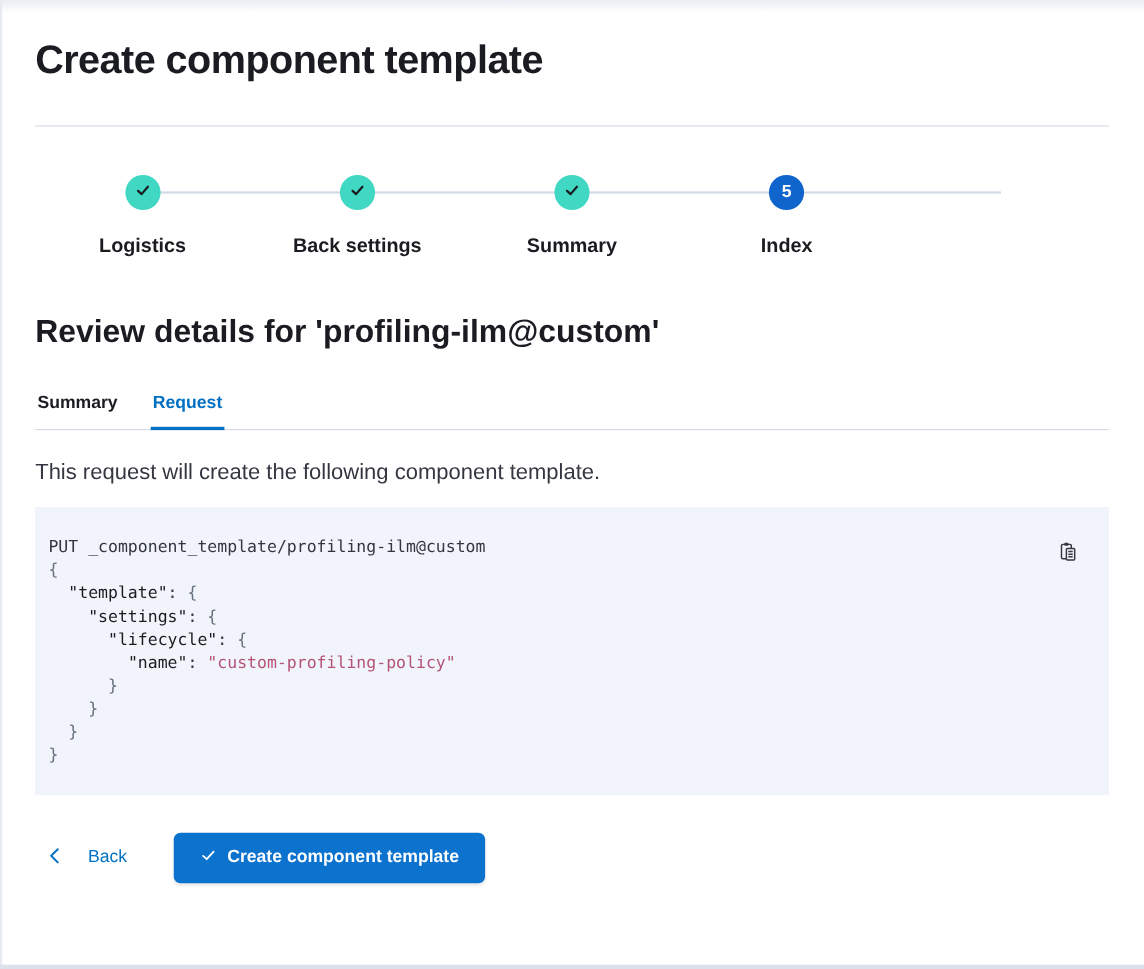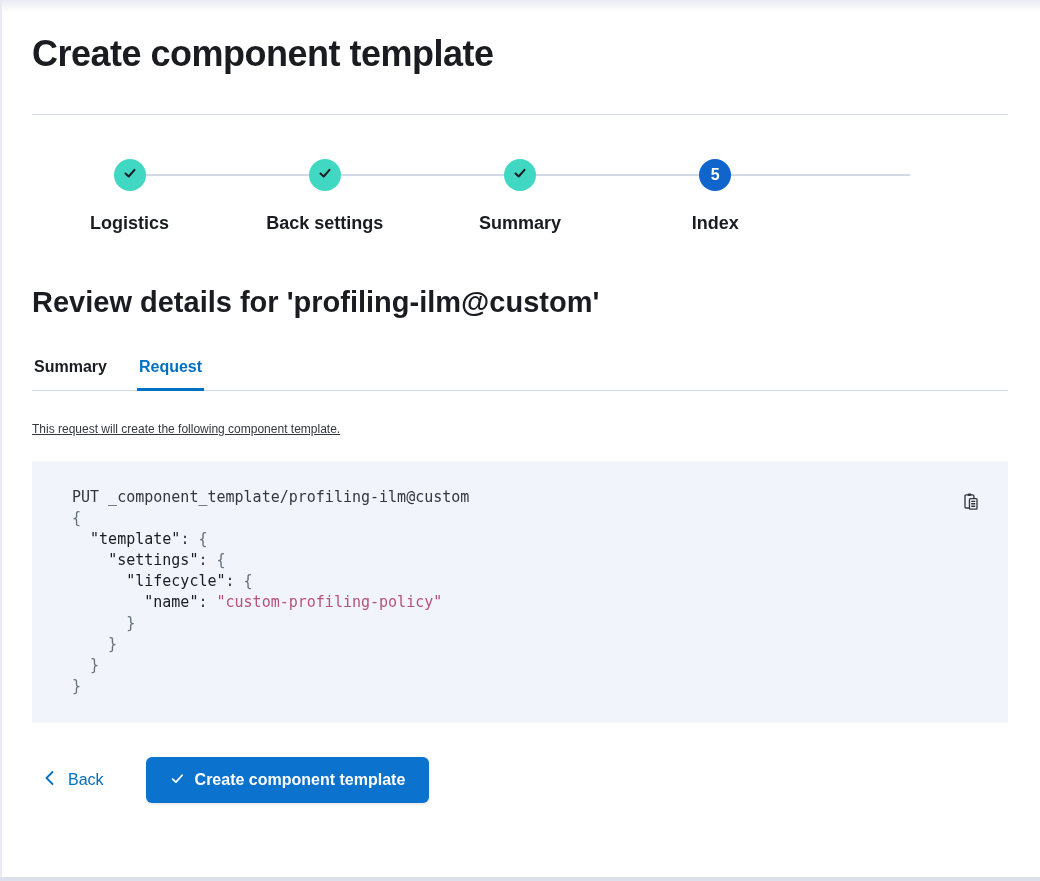--- a/index.html
+++ b/index.html
@@ -30,37 +30,37 @@
   .step-label{margin-top:22px;font-size:18px;font-weight:700;color:var(--c-heading);}
 
   h2{font-size:29px;line-height:36px;font-weight:700;color:var(--c-heading);margin-top:50px;}
 
   
   .tabs{display:flex;gap:28px;margin-top:38px;border-bottom:1px solid var(--c-border);}
   .tab{font-size:16px;font-weight:700;padding:0 2px 12px;cursor:pointer;color:var(--c-heading);
        border-bottom:3px solid transparent;margin-bottom:-1px;}
   .tab.active{color:var(--c-primary);border-bottom-color:var(--c-primary);}
 
-  .description{margin-top:26px;font-size:12px;line-height:24px;color:var(--c-text);text-decoration:underline;}
+  .description{margin-top:26px;font-size:20px;line-height:24px;color:var(--c-text);}
 
   
   .code-block{position:relative;margin-top:20px;background:var(--c-codebg);
-    padding:26px 40px;font-family:"DejaVu Sans Mono","Liberation Mono",monospace;
+    padding:26px 12px;font-family:"DejaVu Sans Mono","Liberation Mono",monospace;
     font-size:15px;line-height:21px;color:var(--c-text);}
   .code-line{white-space:pre;}
   .tok-pl{color:var(--c-text);}
   .tok-k{color:var(--c-heading);}
   .tok-pu{color:var(--c-punct);}
   .tok-s{color:var(--c-string);}
   .copy-btn{position:absolute;top:30px;right:26px;background:none;border:none;cursor:pointer;
     width:22px;height:22px;display:flex;align-items:center;justify-content:center;}
 
   
   .footer{display:flex;align-items:center;margin-top:34px;padding-left:12px;}
-  .back-link{display:inline-flex;align-items:center;gap:13px;color:var(--c-primary);
+  .back-link{display:inline-flex;align-items:center;gap:25px;color:var(--c-primary);
     font-size:16px;font-weight:500;background:none;border:none;cursor:pointer;
     font-family:inherit;}
   .submit-btn{margin-left:42px;display:inline-flex;align-items:center;gap:10px;
     background:var(--c-button);color:#fff;border:none;border-radius:6px;height:46px;
     padding:0 24px;font-size:16px;font-weight:600;cursor:pointer;font-family:inherit;
     box-shadow:0 2px 2px rgba(0,0,0,0.08);}
 </style>
 </head>
 <body>
 

